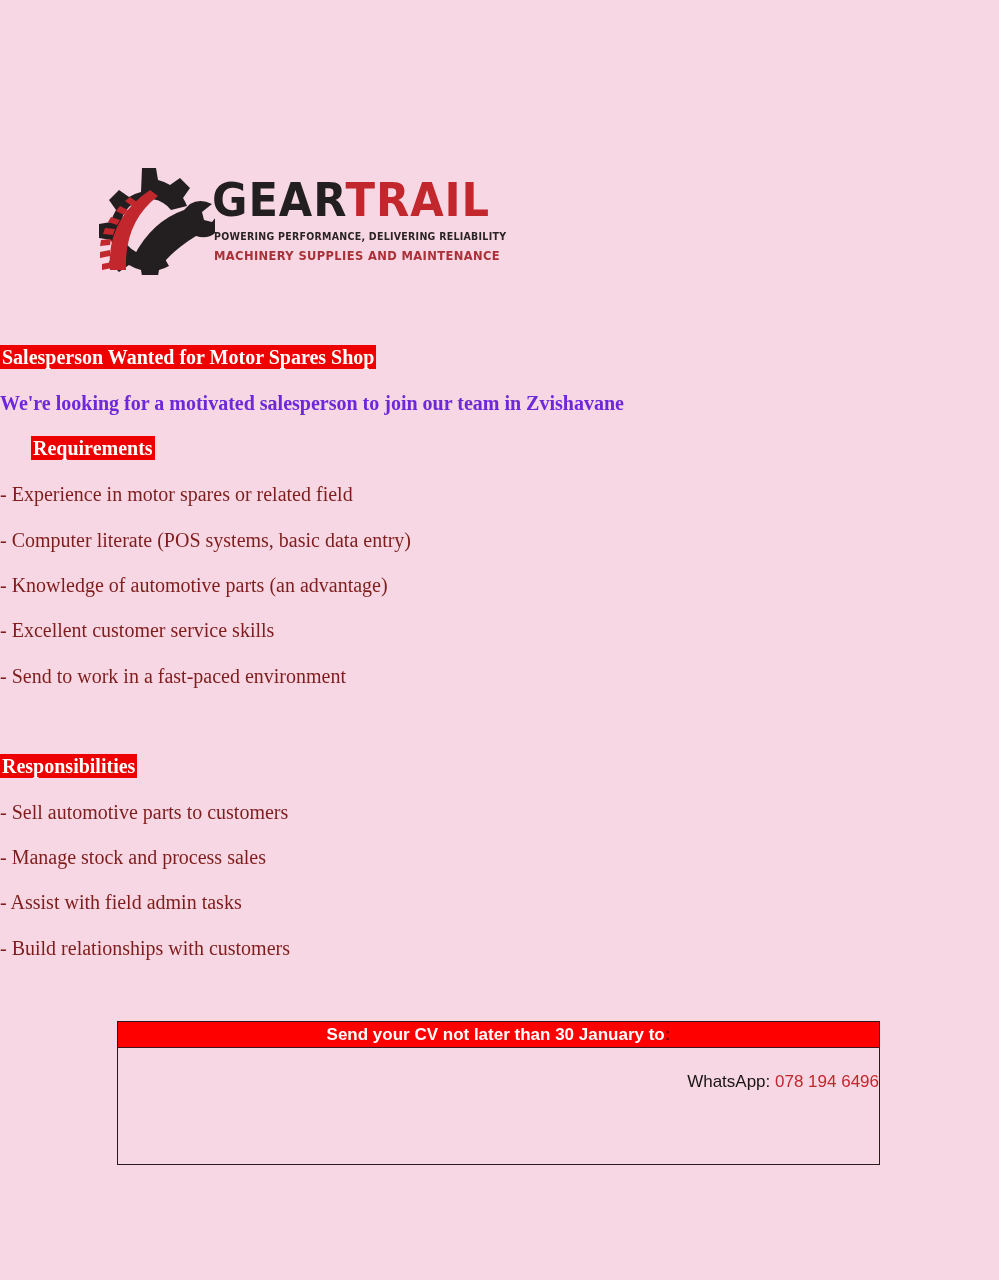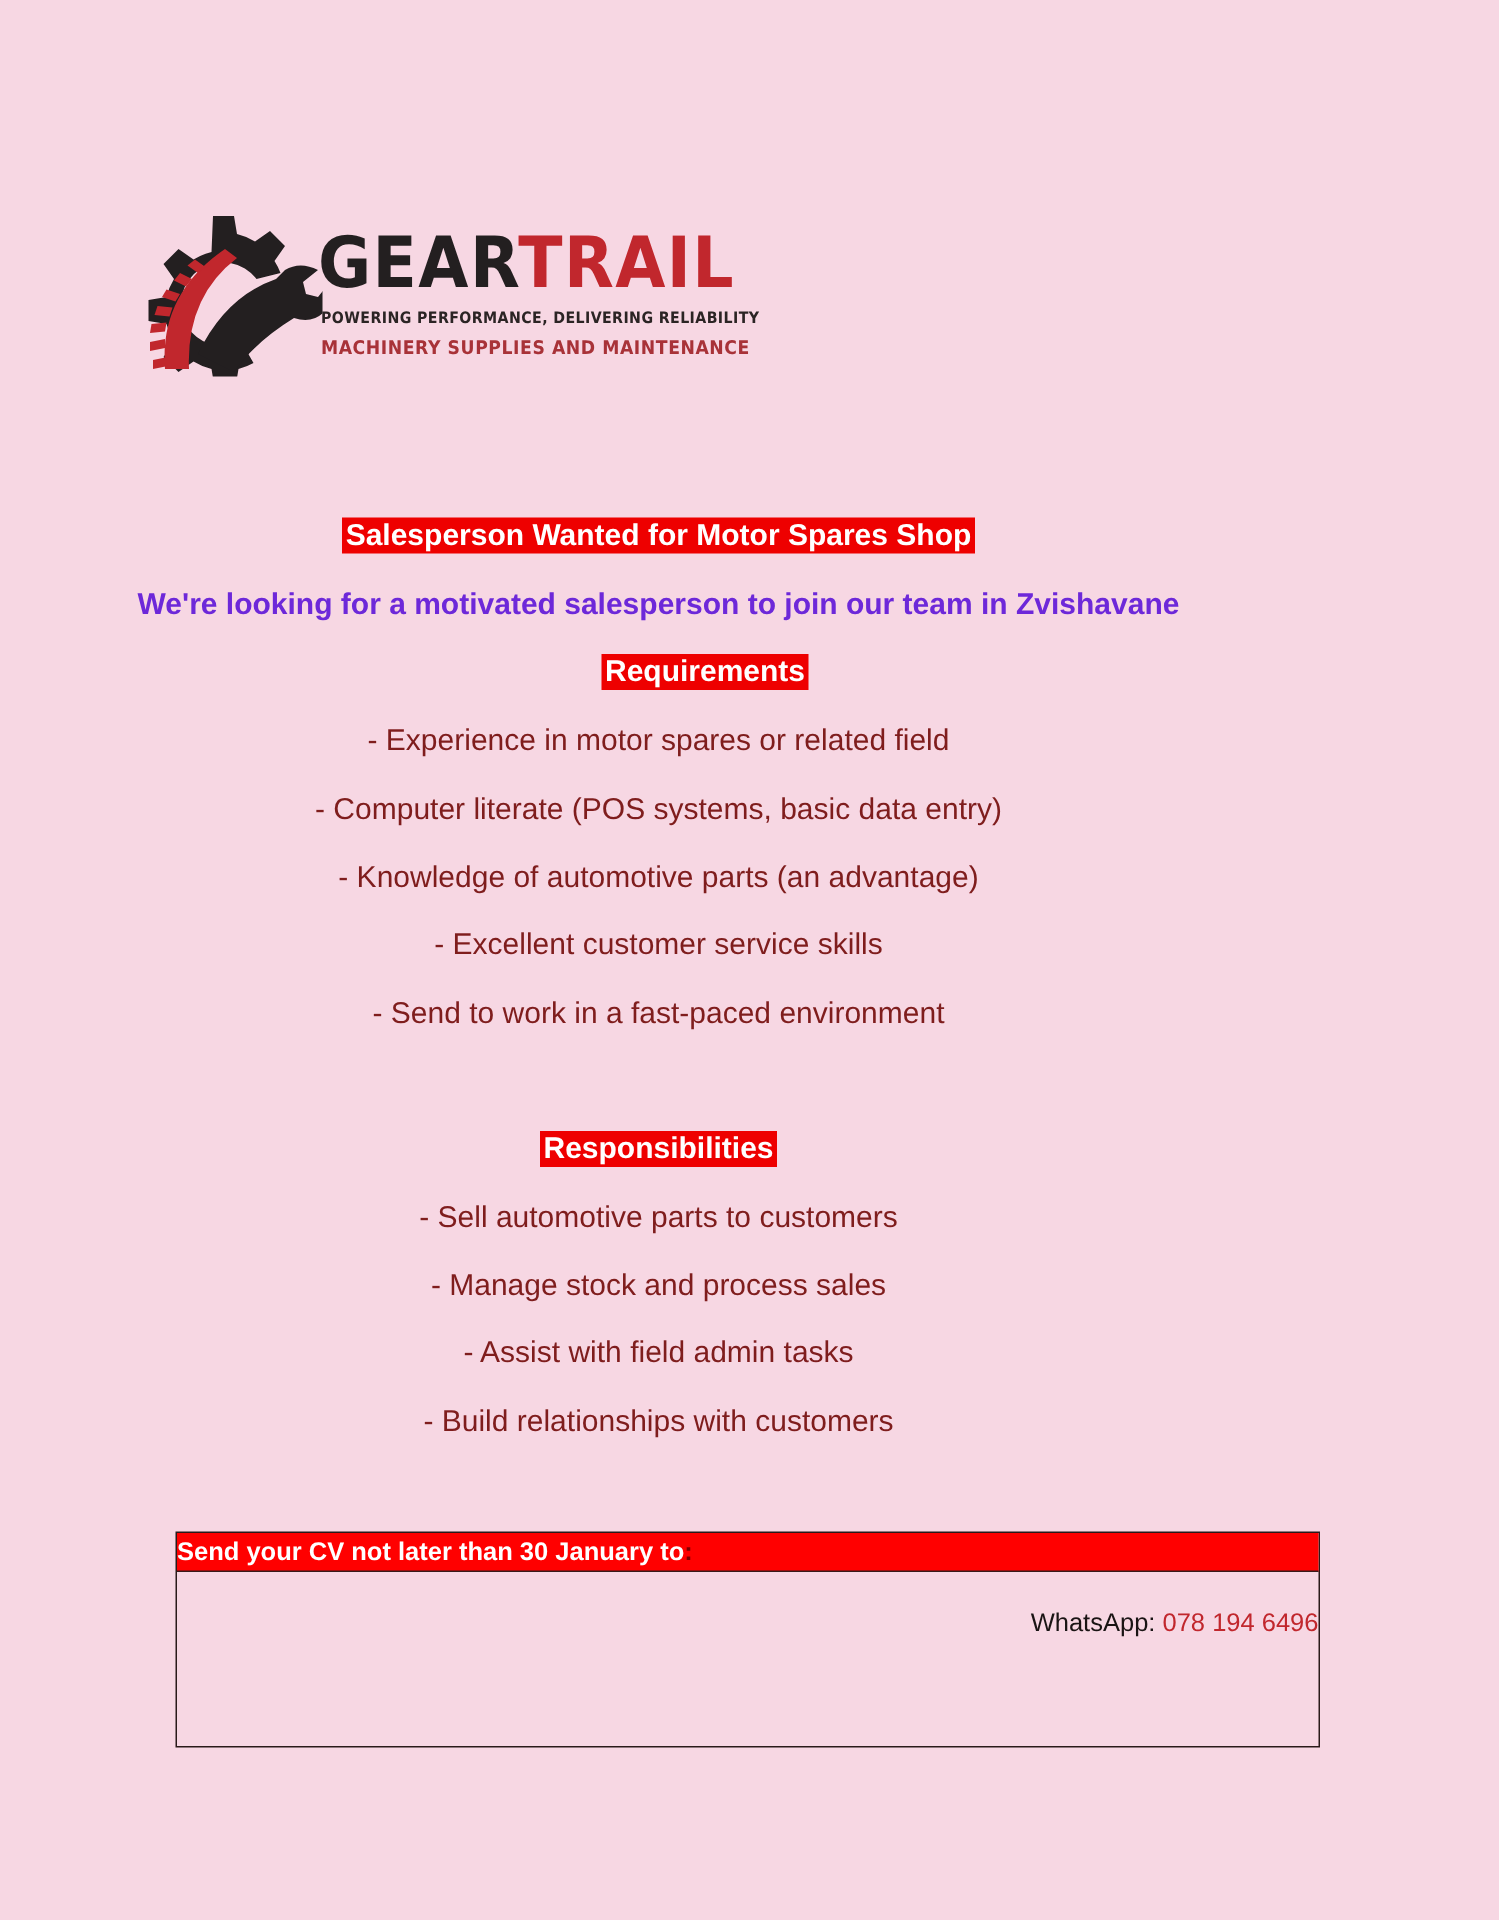--- a/index.html
+++ b/index.html
@@ -5,21 +5,21 @@
     html, body { margin: 0; padding: 0; }
     body {
       width: 999px; height: 1280px;
       background: #f7d7e3;
       position: relative;
       overflow: hidden;
       font-family: "Liberation Sans", "DejaVu Sans", sans-serif;
       color: #1a1414;
     }
     .logo {
-      position: absolute; left: 80px; top: 136px;
+      position: absolute; left: 80px; top: 160px;
       width: 450px; height: 115px;
     }
     .logo svg.mark { position: absolute; left: 0; top: 0; }
     .brand {
       position: absolute; left: 132px; top: 14px;
       font-family: "DejaVu Sans", sans-serif;
       font-weight: bold; font-size: 47px; letter-spacing: 1px;
       line-height: 52px;
       transform: scaleX(0.92); transform-origin: left center;
     }
@@ -31,38 +31,38 @@
       font-size: 10.5px; color: #2b2424; letter-spacing: 0.3px;
       transform: scaleX(0.9); transform-origin: left center; white-space: nowrap;
     }
     .tag2 {
       position: absolute; left: 134px; top: 88px;
       font-family: "DejaVu Sans", sans-serif; font-weight: bold;
       font-size: 12.5px; color: #a83238; letter-spacing: 0.4px;
       transform: scaleX(0.92); transform-origin: left center; white-space: nowrap;
     }
     .center-line {
-      position: absolute; left: 0; width: 878px; text-align: center;
+      position: absolute; left: 0; width: 878px;  font-family: Liberation Serif, serif;
     }
     .hl {
       background: #ee0000; color: #ffffff; font-weight: bold;
       padding: 1px 2px; font-size: 20px;
     }
     .intro { color: #6d28d9; font-weight: bold; font-size: 20px; }
     .item { font-size: 20px; color: #7f1d1d; }
     .cv-box {
       position: absolute; left: 117px; top: 1021px;
       width: 763px; height: 144px;
       border: 1.5px solid #2a1a1a;
       box-sizing: border-box;
     }
     .cv-head {
       height: 25px; background: #ff0000;
       border-bottom: 1.5px solid #3a1a1a;
-      text-align: left; color: #ffffff; font-weight: bold;
+      text-align: center; color: #ffffff; font-weight: bold;
       font-size: 17px; line-height: 25px;
     }
     .cv-head .colon { color: #7a0000; }
     .cv-line {
       position: absolute; left: 0; width: 100%; text-align: right;
       font-size: 17px; color: #1a1414;
     }
     .cv-line .val { color: #c1272d; }
   </style>
 </head>

